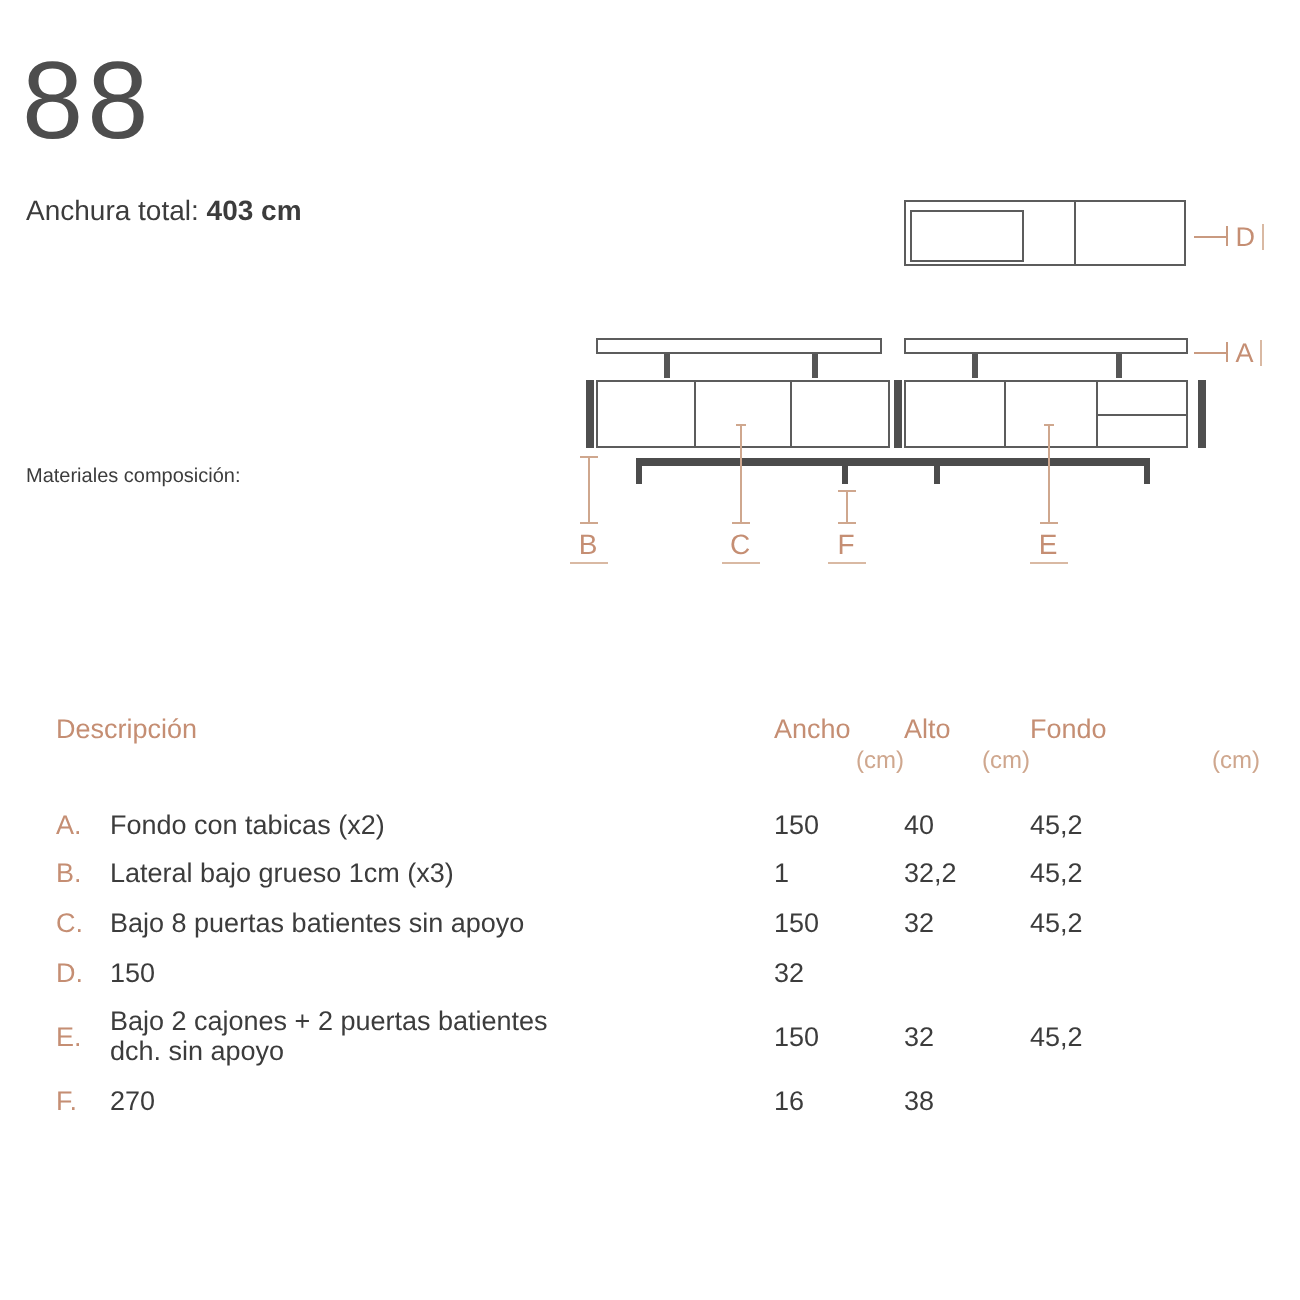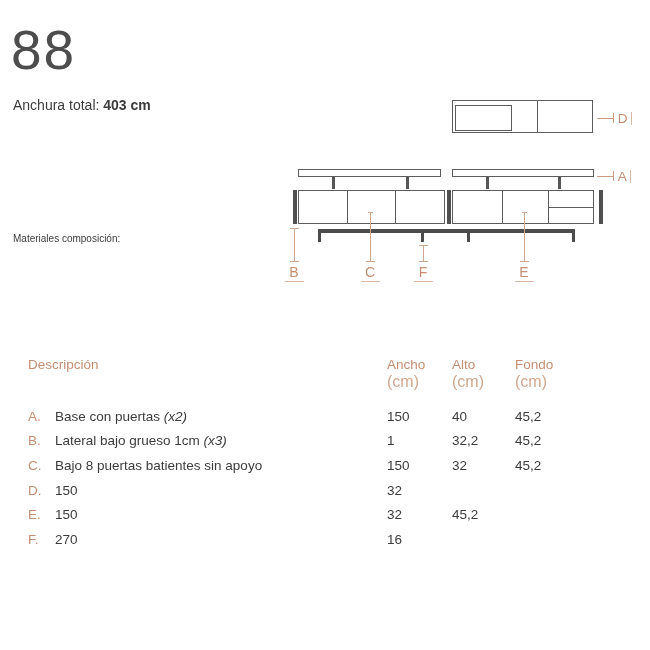--- a/index.html
+++ b/index.html
@@ -52,25 +52,25 @@
   .dim-arrow .pipe { width:1.2px; height:13px; background:#d9b9a3; }
   .dim-arrow .dim-letter { font-size:13.5px; color:#c58e73; padding:0 3.5px; }
   .co-line { position:absolute; width:1.1px; background:#cfa78e; }
   .co-tick { position:absolute; height:1.1px; background:#cfa78e; }
   .co-letter { position:absolute; font-size:14px; color:#c58e73; width:20px; text-align:center; }
   .co-underline { position:absolute; height:1.2px; background:#d9b9a3; width:19px; }
 
   
   .spec-table { position:absolute; left:28px; top:357px; right:20px; font-size:13.5px; }
   .thead { display:grid; grid-template-columns:27px 332px 65px 63px auto; margin-bottom:13px; color:#c58e73; }
-  .thead .hcell .unit { display:block; font-size:16px; color:#cfa78e; margin-top:1px; }
+  .thead .hcell .unit { display:block; font-size:12px; color:#cfa78e; margin-top:1px;text-align:right; }
   .thead .desc-head { grid-column:1 / span 2; }
   .trow { display:grid; grid-template-columns:27px 332px 65px 63px auto; align-items:center; padding:4.8px 0; color:#3c3c3c; }
   .trow .letter { color:#c58e73; }
-  .trow .note { font-style:italic; }
+  .trow .note { }
   .trow .line2 { display:block; }
 </style>
 </head>
 <body>
 
 <div class="page-number">88</div>
 
 <div class="specs">
   <div><span>Anchura total: </span><b>403 cm</b></div>
 </div>
@@ -156,21 +156,21 @@
 <div class="spec-table">
   <div class="thead">
     <div class="hcell desc-head">Descripción</div>
     <div class="hcell"><span>Ancho</span><span class="unit">(cm)</span></div>
     <div class="hcell"><span>Alto</span><span class="unit">(cm)</span></div>
     <div class="hcell"><span>Fondo</span><span class="unit">(cm)</span></div>
   </div>
 
   <div class="trow">
     <span class="letter">A.</span>
-    <span class="desc"><span>Base con puertas </span><span class="note">(x2)</span><span class="line2"></span></span>
+    <span class="desc"><span>Fondo con tabicas </span><span class="note">(x2)</span><span class="line2"></span></span>
     <span class="num">150</span>
     <span class="num">40</span>
     <span class="num">45,2</span>
   </div>
 
   <div class="trow">
     <span class="letter">B.</span>
     <span class="desc"><span>Lateral bajo grueso 1cm </span><span class="note">(x3)</span><span class="line2"></span></span>
     <span class="num">1</span>
     <span class="num">32,2</span>
@@ -186,23 +186,25 @@
   </div>
 
   <div class="trow">
     <span class="letter">D.</span>
     <span class="num">150</span>
     <span class="num">32</span>
   </div>
 
   <div class="trow">
     <span class="letter">E.</span>
+    <span class="desc"><span>Bajo 2 cajones + 2 puertas batientes</span><span class="note"></span><span class="line2">dch. sin apoyo</span></span>
     <span class="num">150</span>
     <span class="num">32</span>
     <span class="num">45,2</span>
   </div>
 
   <div class="trow">
     <span class="letter">F.</span>
     <span class="num">270</span>
     <span class="num">16</span>
+    <span class="num">38</span>
   </div>
 </div>
 
 </body></html>

